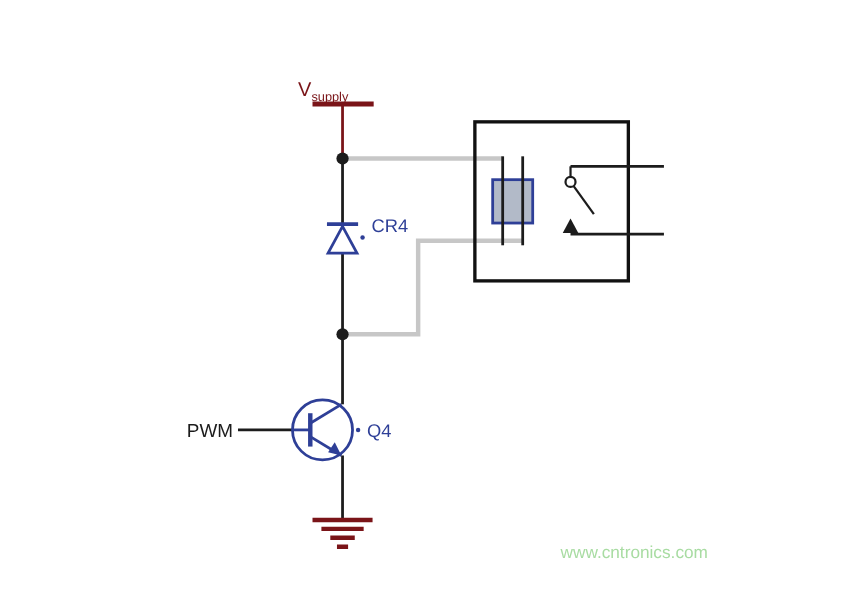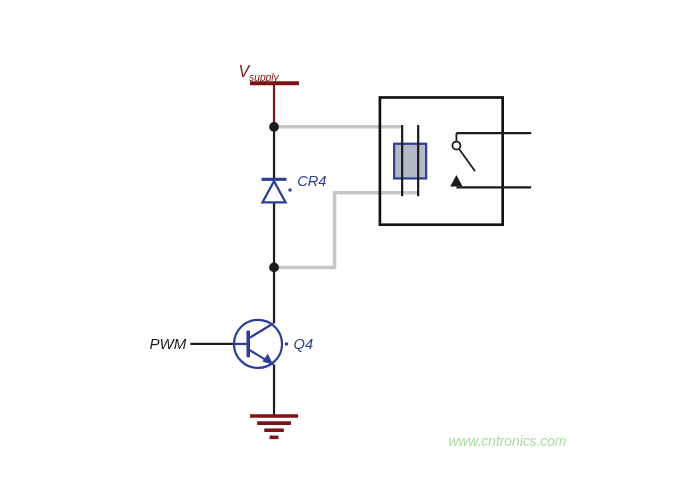--- a/index.html
+++ b/index.html
@@ -7,21 +7,20 @@
     padding: 0;
     background: #ffffff;
   }
   .stage {
     position: relative;
     width: 613px;
     height: 493px;
     background: #ffffff;
     overflow: hidden;
     font-family: "Liberation Sans", sans-serif;
-    font-style: italic;
   }
   .stage svg {
     position: absolute;
     left: 0;
     top: 0;
     width: 100%;
     height: 100%;
   }
   text {
     font-family: "Liberation Sans", sans-serif;

